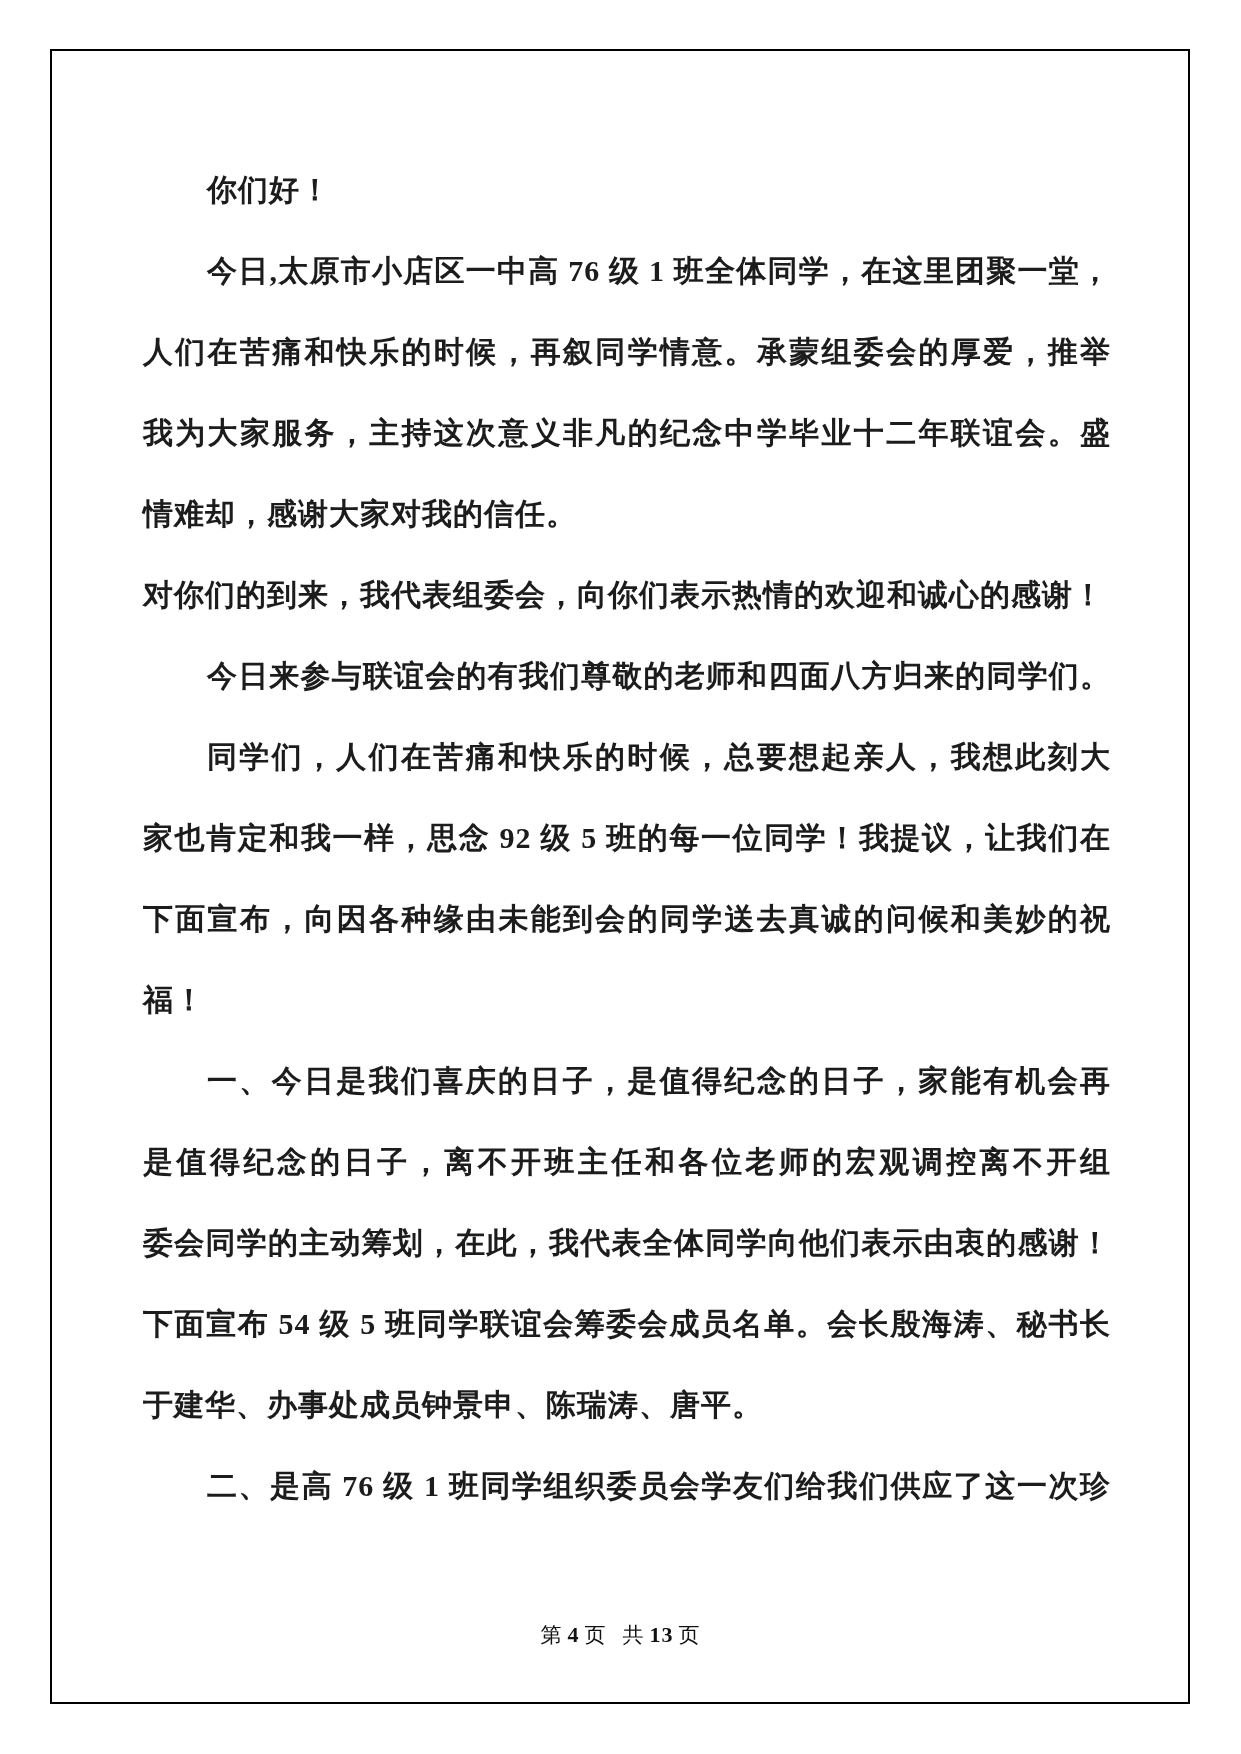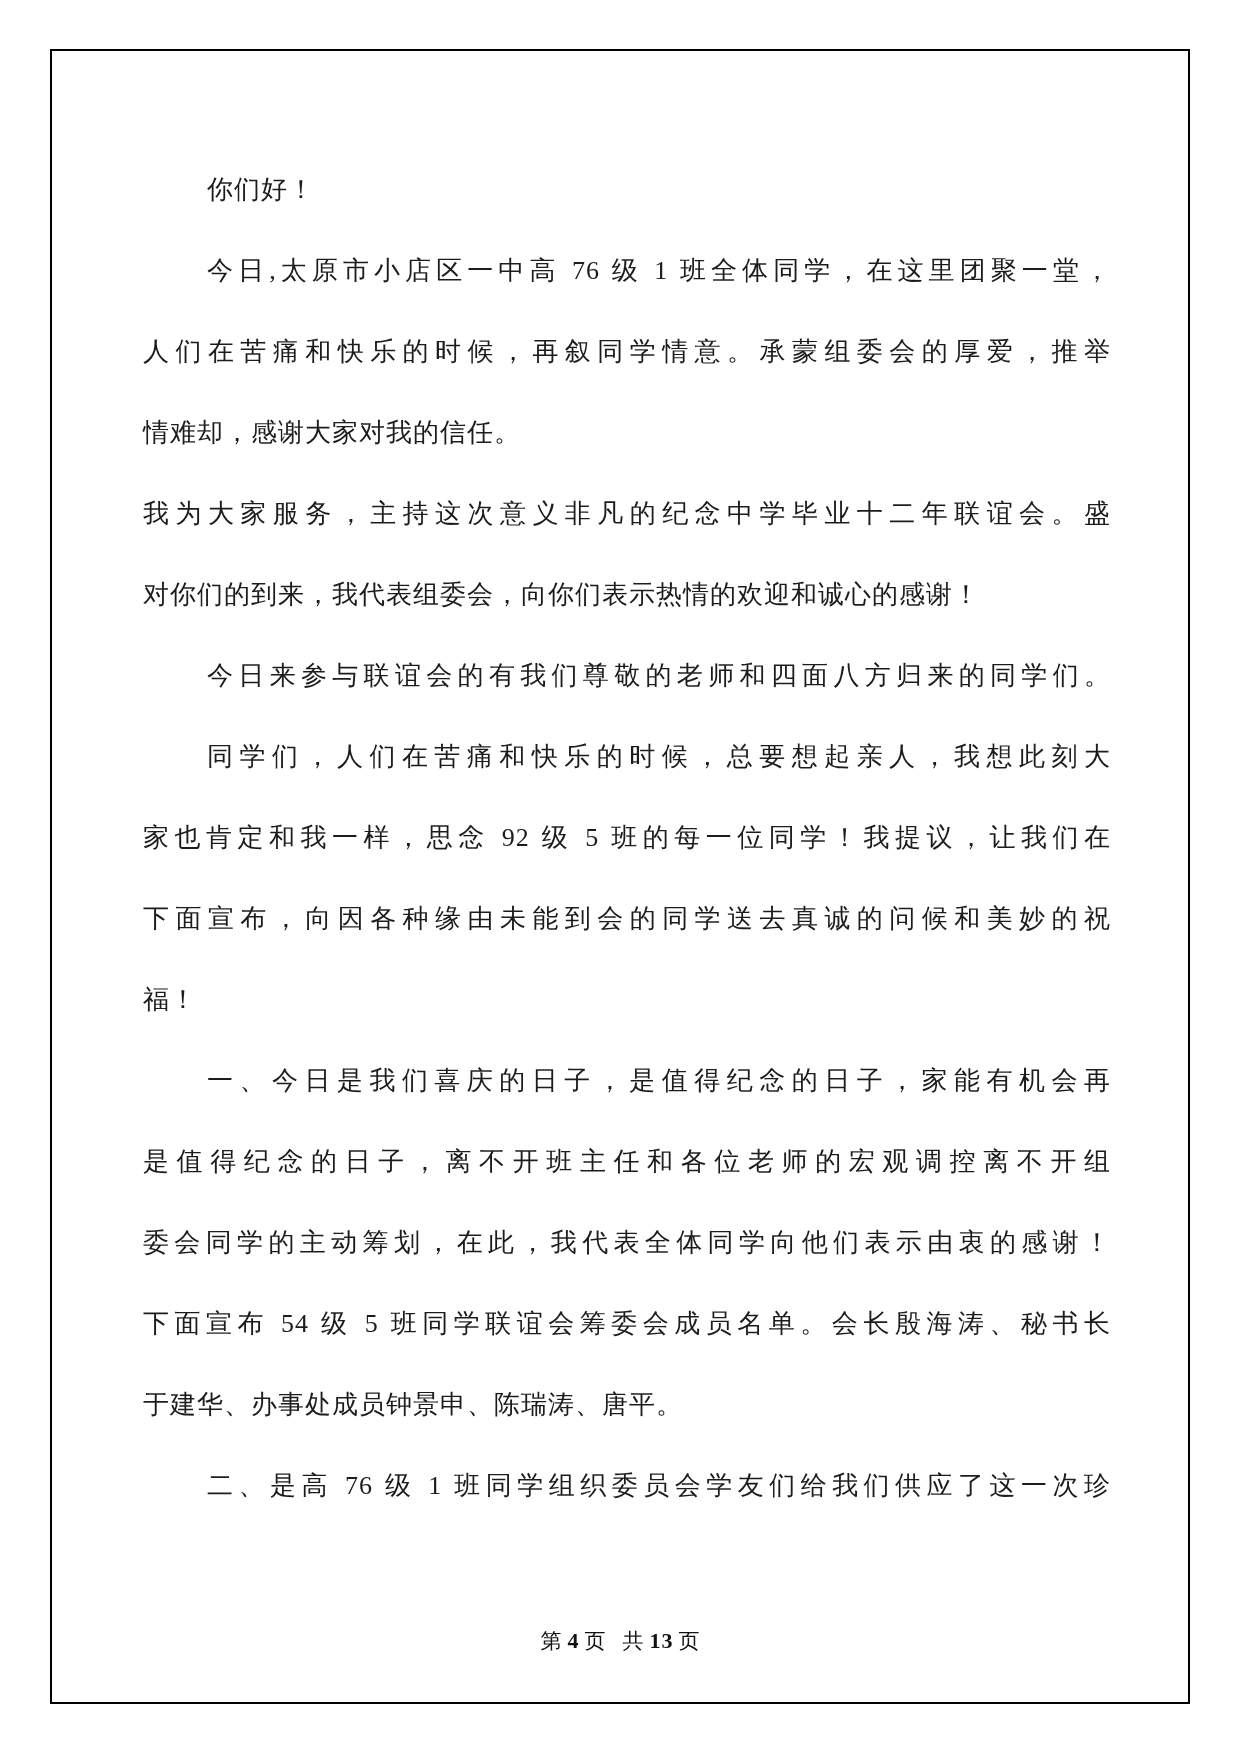--- a/index.html
+++ b/index.html
@@ -25,39 +25,39 @@
     position: absolute;
     left: 143px;
     top: 149px;
     width: 968px;
     color: #1c1c1c;
   }
   .para { margin: 0; padding: 0; }
   .line {
     height: 81px;
     line-height: 81px;
-    font-size: 26px;
+    font-size: 30px;
     letter-spacing: 1px;
     white-space: nowrap;
-    font-weight: 400;
+    font-weight: 700;
   }
   .line.just {
     text-align: justify;
     text-align-last: justify;
   }
   .line.indent {
     text-indent: 64px;
   }
   .page-footer {
     position: absolute;
     left: 0;
     top: 1621px;
     width: 100%;
     height: 32px;
-    line-height: 40px;
+    line-height: 28px;
     text-align: center;
     font-size: 21px;
     color: #111111;
     letter-spacing: 1px;
   }
   .page-footer .num {
     font-family: "Liberation Serif", serif;
     font-weight: bold;
     font-size: 22px;
     margin: 0 5px;
@@ -71,22 +71,22 @@
 
 <div class="doc-body">
 
   <div class="para">
     <div class="line indent">你们好！</div>
   </div>
 
   <div class="para">
     <div class="line indent just">今日,太原市小店区一中高 76 级 1 班全体同学，在这里团聚一堂，</div>
     <div class="line just">人们在苦痛和快乐的时候，再叙同学情意。承蒙组委会的厚爱，推举</div>
+    <div class="line just">我为大家服务，主持这次意义非凡的纪念中学毕业十二年联谊会。盛</div>
     <div class="line">情难却，感谢大家对我的信任。</div>
-    <div class="line just">我为大家服务，主持这次意义非凡的纪念中学毕业十二年联谊会。盛</div>
   </div>
 
   <div class="para">
     <div class="line">对你们的到来，我代表组委会，向你们表示热情的欢迎和诚心的感谢！</div>
     <div class="line indent just">今日来参与联谊会的有我们尊敬的老师和四面八方归来的同学们。</div>
   </div>
 
   <div class="para">
     <div class="line indent just">同学们，人们在苦痛和快乐的时候，总要想起亲人，我想此刻大</div>
     <div class="line just">家也肯定和我一样，思念 92 级 5 班的每一位同学！我提议，让我们在</div>

